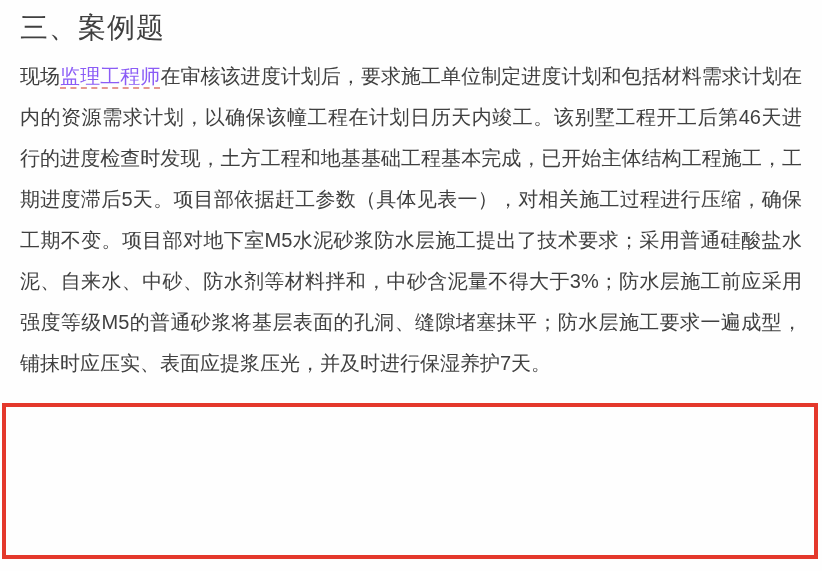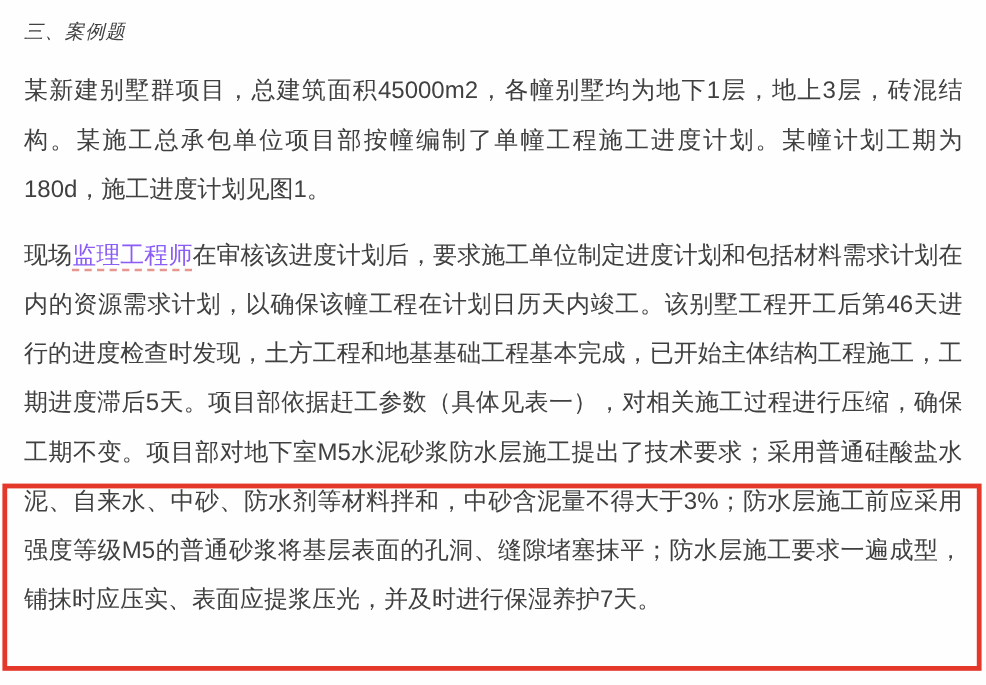--- a/index.html
+++ b/index.html
@@ -10,24 +10,23 @@
     position: relative;
     width: 822px;
     height: 571px;
     background: #fefefe;
     overflow: hidden;
     padding: 14px 20px 0 20px;
     color: #404040;
   }
 
   .heading {
-    font-size: 16px;
+    font-size: 28px;
     line-height: 28px;
     letter-spacing: 1px;
-    font-style: italic;
   }
 
   .subheading {
     font-size: 20px;
     line-height: 28px;
     margin-top: 23px;
     letter-spacing: 1px;
   }
 
   .para {
@@ -55,19 +54,18 @@
   }
 </style>
 </head>
 <body>
 
 <div class="page">
 
   <div class="heading">三、案例题</div>
 
 
-  <p class="para">某新建别墅群项目，总建筑面积45000m2，各幢别墅均为地下1层，地上3层，砖混结构。某施工总承包单位项目部按幢编制了单幢工程施工进度计划。某幢计划工期为180d，施工进度计划见图1。</p>
 
   <p class="para"><span>现场</span><a class="keyword-link">监理工程师</a><span>在审核该进度计划后，要求施工单位制定进度计划和包括材料需求计划在内的资源需求计划，以确保该幢工程在计划日历天内竣工。该别墅工程开工后第46天进行的进度检查时发现，土方工程和地基基础工程基本完成，已开始主体结构工程施工，工期进度滞后5天。项目部依据赶工参数（具体见表一），对相关施工过程进行压缩，确保工期不变。项目部对地下室M5水泥砂浆防水层施工提出了技术要求；采用普通硅酸盐水泥、自来水、中砂、防水剂等材料拌和，中砂含泥量不得大于3%；防水层施工前应采用强度等级M5的普通砂浆将基层表面的孔洞、缝隙堵塞抹平；防水层施工要求一遍成型，铺抹时应压实、表面应提浆压光，并及时进行保湿养护7天。</span></p>
 
   <div class="highlight-box"></div>
 
 </div>
 
 </body></html>

